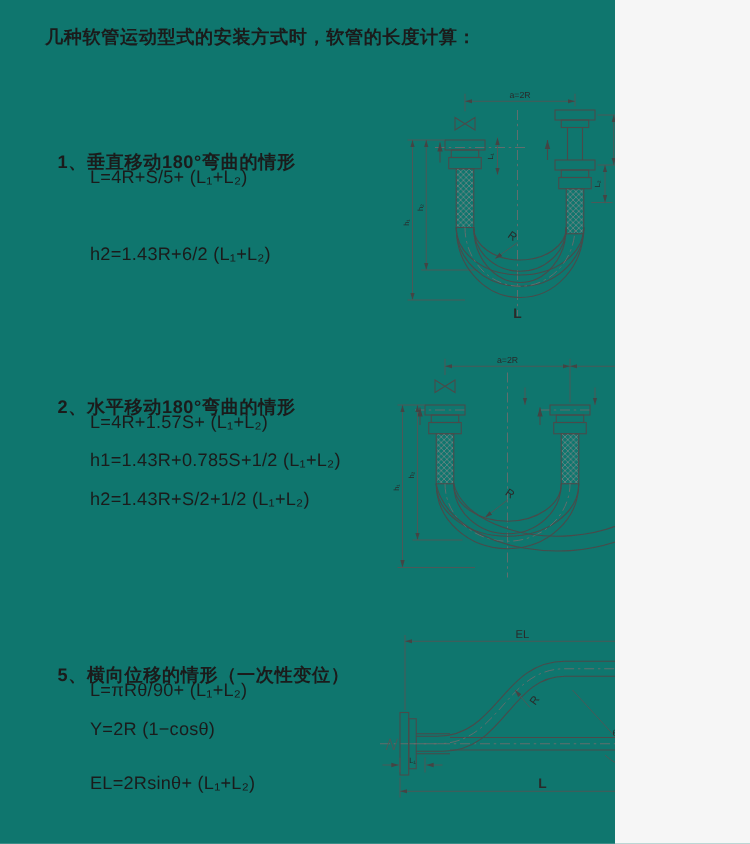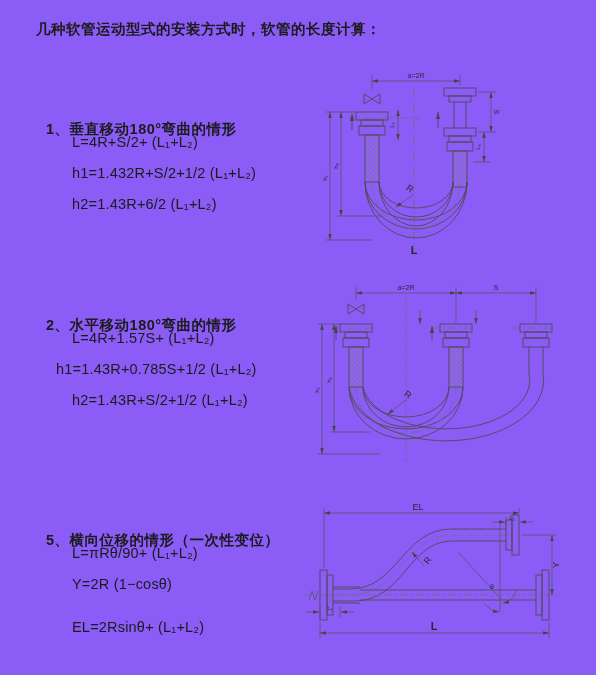--- a/index.html
+++ b/index.html
@@ -2,21 +2,21 @@
 <html><head>
 <meta charset="utf-8">
 <style>
   html,body{margin:0;padding:0;}
   body{
     width:600px;height:675px;background:#f6f6f6;
     font-family:"Liberation Sans","DejaVu Sans",sans-serif;
     color:#1b1b1b;
   }
   .page{
-    position:relative;width:596px;height:675px;background:#8b5cf6;overflow:hidden;
+    position:relative;width:492px;height:675px;background:#0f766e;overflow:hidden;
   }
   .title{
     position:absolute;left:36px;top:20px;
     font-size:14.5px;font-weight:700;letter-spacing:.5px;white-space:nowrap;
   }
   .sec-heading{
     position:absolute;font-size:14.5px;font-weight:700;letter-spacing:.5px;white-space:nowrap;margin-top:16px;
   }
   .formula{
     position:absolute;font-size:14.5px;font-weight:500;letter-spacing:.2px;white-space:nowrap;
@@ -33,27 +33,26 @@
   .lblL{font-size:11px;font-weight:700;}
 </style>
 </head>
 <body>
 
 <div class="page">
 
   <div class="title">几种软管运动型式的安装方式时，软管的长度计算：</div>
 
   <div class="sec-heading" style="left:46px;top:104px;">1、垂直移动180°弯曲的情形</div>
-  <div class="formula" style="left:72px;top:134px;">L=4R+S/2+ (L₁+L₂)</div>
-  <div class="formula" style="left:72px;top:165px;">h1=1.432R+S/2+1/2 (L₁+L₂)</div>
+  <div class="formula" style="left:72px;top:134px;">L=4R+S/5+ (L₁+L₂)</div>
   <div class="formula" style="left:72px;top:196px;">h2=1.43R+6/2 (L₁+L₂)</div>
 
   <div class="sec-heading" style="left:46px;top:300px;">2、水平移动180°弯曲的情形</div>
   <div class="formula" style="left:72px;top:330px;">L=4R+1.57S+ (L₁+L₂)</div>
-  <div class="formula" style="left:56px;top:361px;">h1=1.43R+0.785S+1/2 (L₁+L₂)</div>
+  <div class="formula" style="left:72px;top:361px;">h1=1.43R+0.785S+1/2 (L₁+L₂)</div>
   <div class="formula" style="left:72px;top:392px;">h2=1.43R+S/2+1/2 (L₁+L₂)</div>
 
   <div class="sec-heading" style="left:46px;top:515px;">5、横向位移的情形（一次性变位）</div>
   <div class="formula" style="left:72px;top:545px;">L=πRθ/90+ (L₁+L₂)</div>
   <div class="formula" style="left:72px;top:576px;">Y=2R (1−cosθ)</div>
   <div class="formula" style="left:72px;top:619px;">EL=2Rsinθ+ (L₁+L₂)</div>
 
   <svg style="left:310px;top:70px;" width="272" height="188" viewBox="0 0 272 188">
     <defs>
       <pattern id="p1" patternUnits="userSpaceOnUse" width="4.5" height="4.5">

